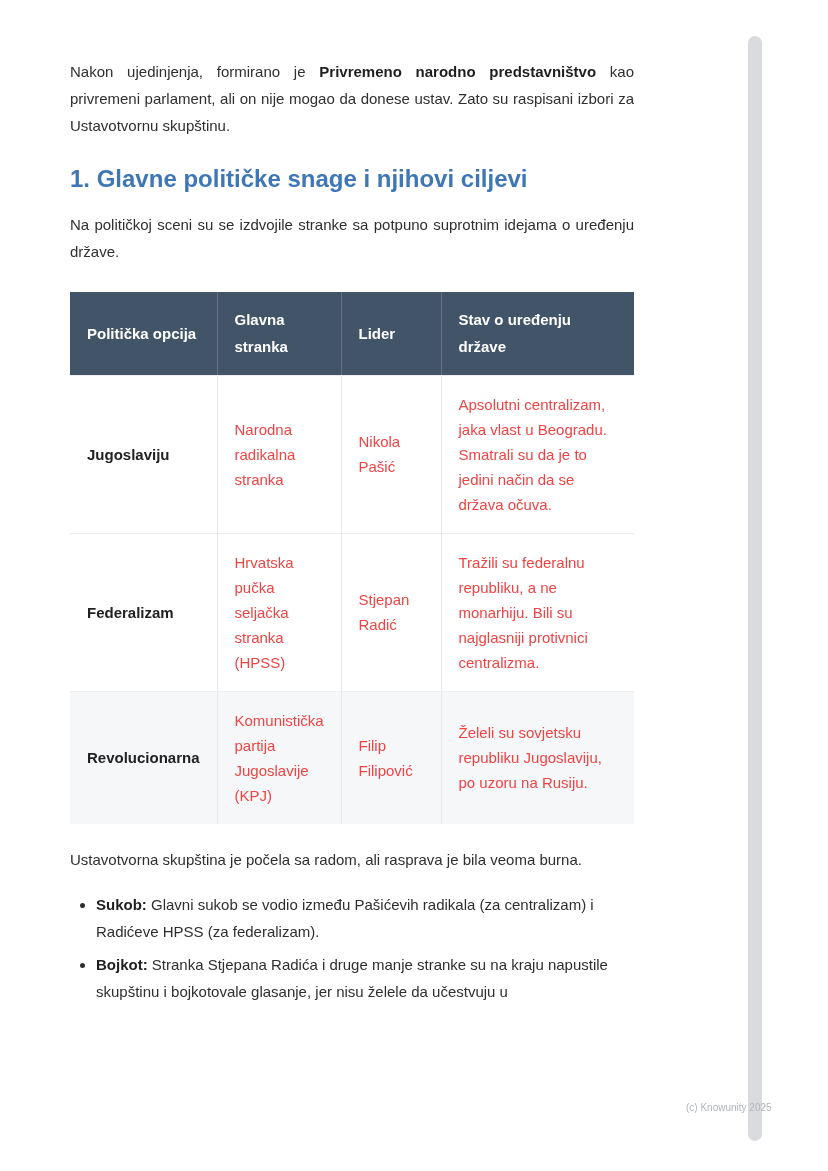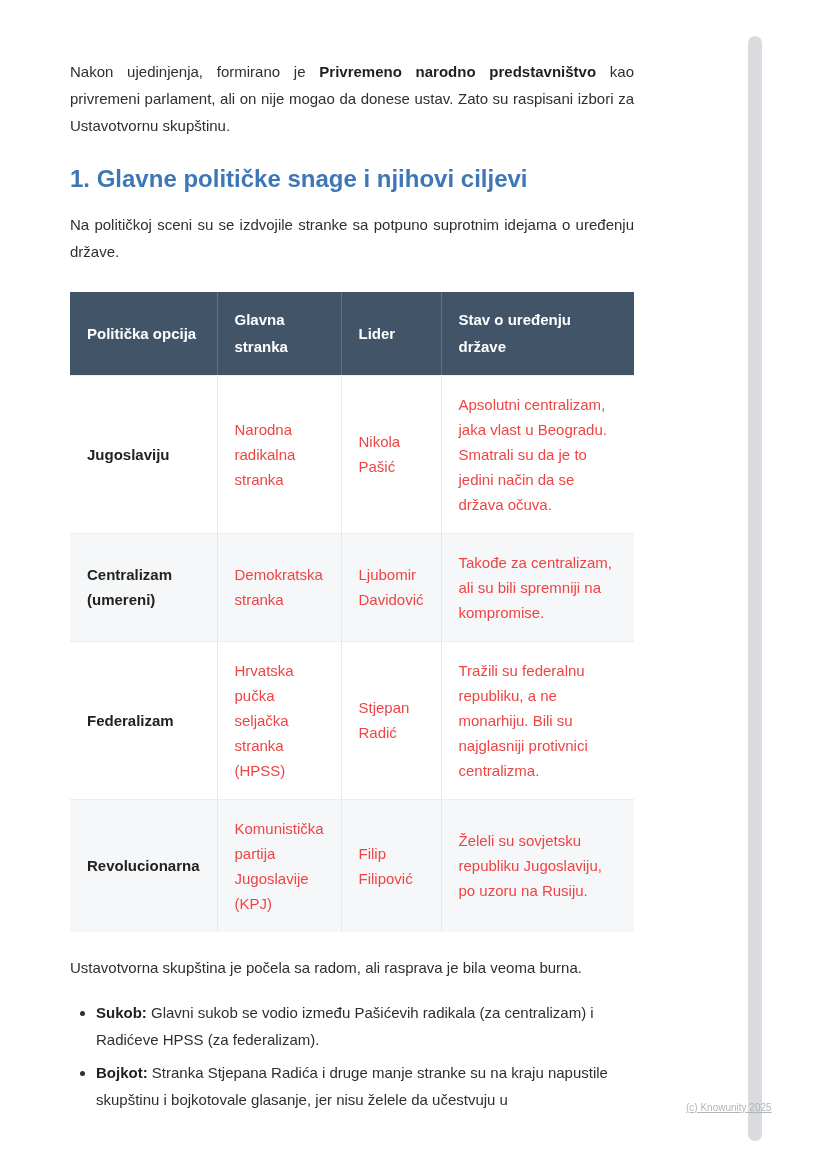--- a/index.html
+++ b/index.html
@@ -77,21 +77,20 @@
     z-index: 1;
   }
   .watermark {
     position: absolute;
     left: 686px; top: 1102px;
     font-size: 10px;
     line-height: 12px;
     color: #b2b5b9;
     z-index: 2;
     white-space: nowrap;
-    text-decoration: underline;
   }
 </style>
 </head>
 <body>
 
 <div class="page">
   <div class="content">
 
     <p class="body-text justify"><span>Nakon ujedinjenja, formirano je </span><strong>Privremeno narodno predstavništvo</strong><span> kao privremeni parlament, ali on nije mogao da donese ustav. Zato su raspisani izbori za Ustavotvornu skupštinu.</span></p>
 
@@ -114,26 +113,20 @@
           <th>Stav o uređenju države</th>
         </tr>
       </thead>
       <tbody>
         <tr>
           <td class="cell-bold">Jugoslaviju</td>
           <td>Narodna radikalna stranka</td>
           <td>Nikola Pašić</td>
           <td>Apsolutni centralizam, jaka vlast u Beogradu. Smatrali su da je to jedini način da se država očuva.</td>
         </tr>
-        <tr class="striped">
-          <td class="cell-bold">Centralizam (umereni)</td>
-          <td>Demokratska stranka</td>
-          <td>Ljubomir Davidović</td>
-          <td>Takođe za centralizam, ali su bili spremniji na kompromise.</td>
-        </tr>
         <tr>
           <td class="cell-bold">Federalizam</td>
           <td>Hrvatska pučka seljačka stranka (HPSS)</td>
           <td>Stjepan Radić</td>
           <td>Tražili su federalnu republiku, a ne monarhiju. Bili su najglasniji protivnici centralizma.</td>
         </tr>
         <tr class="striped">
           <td class="cell-bold">Revolucionarna</td>
           <td>Komunistička partija Jugoslavije (KPJ)</td>
           <td>Filip Filipović</td>

